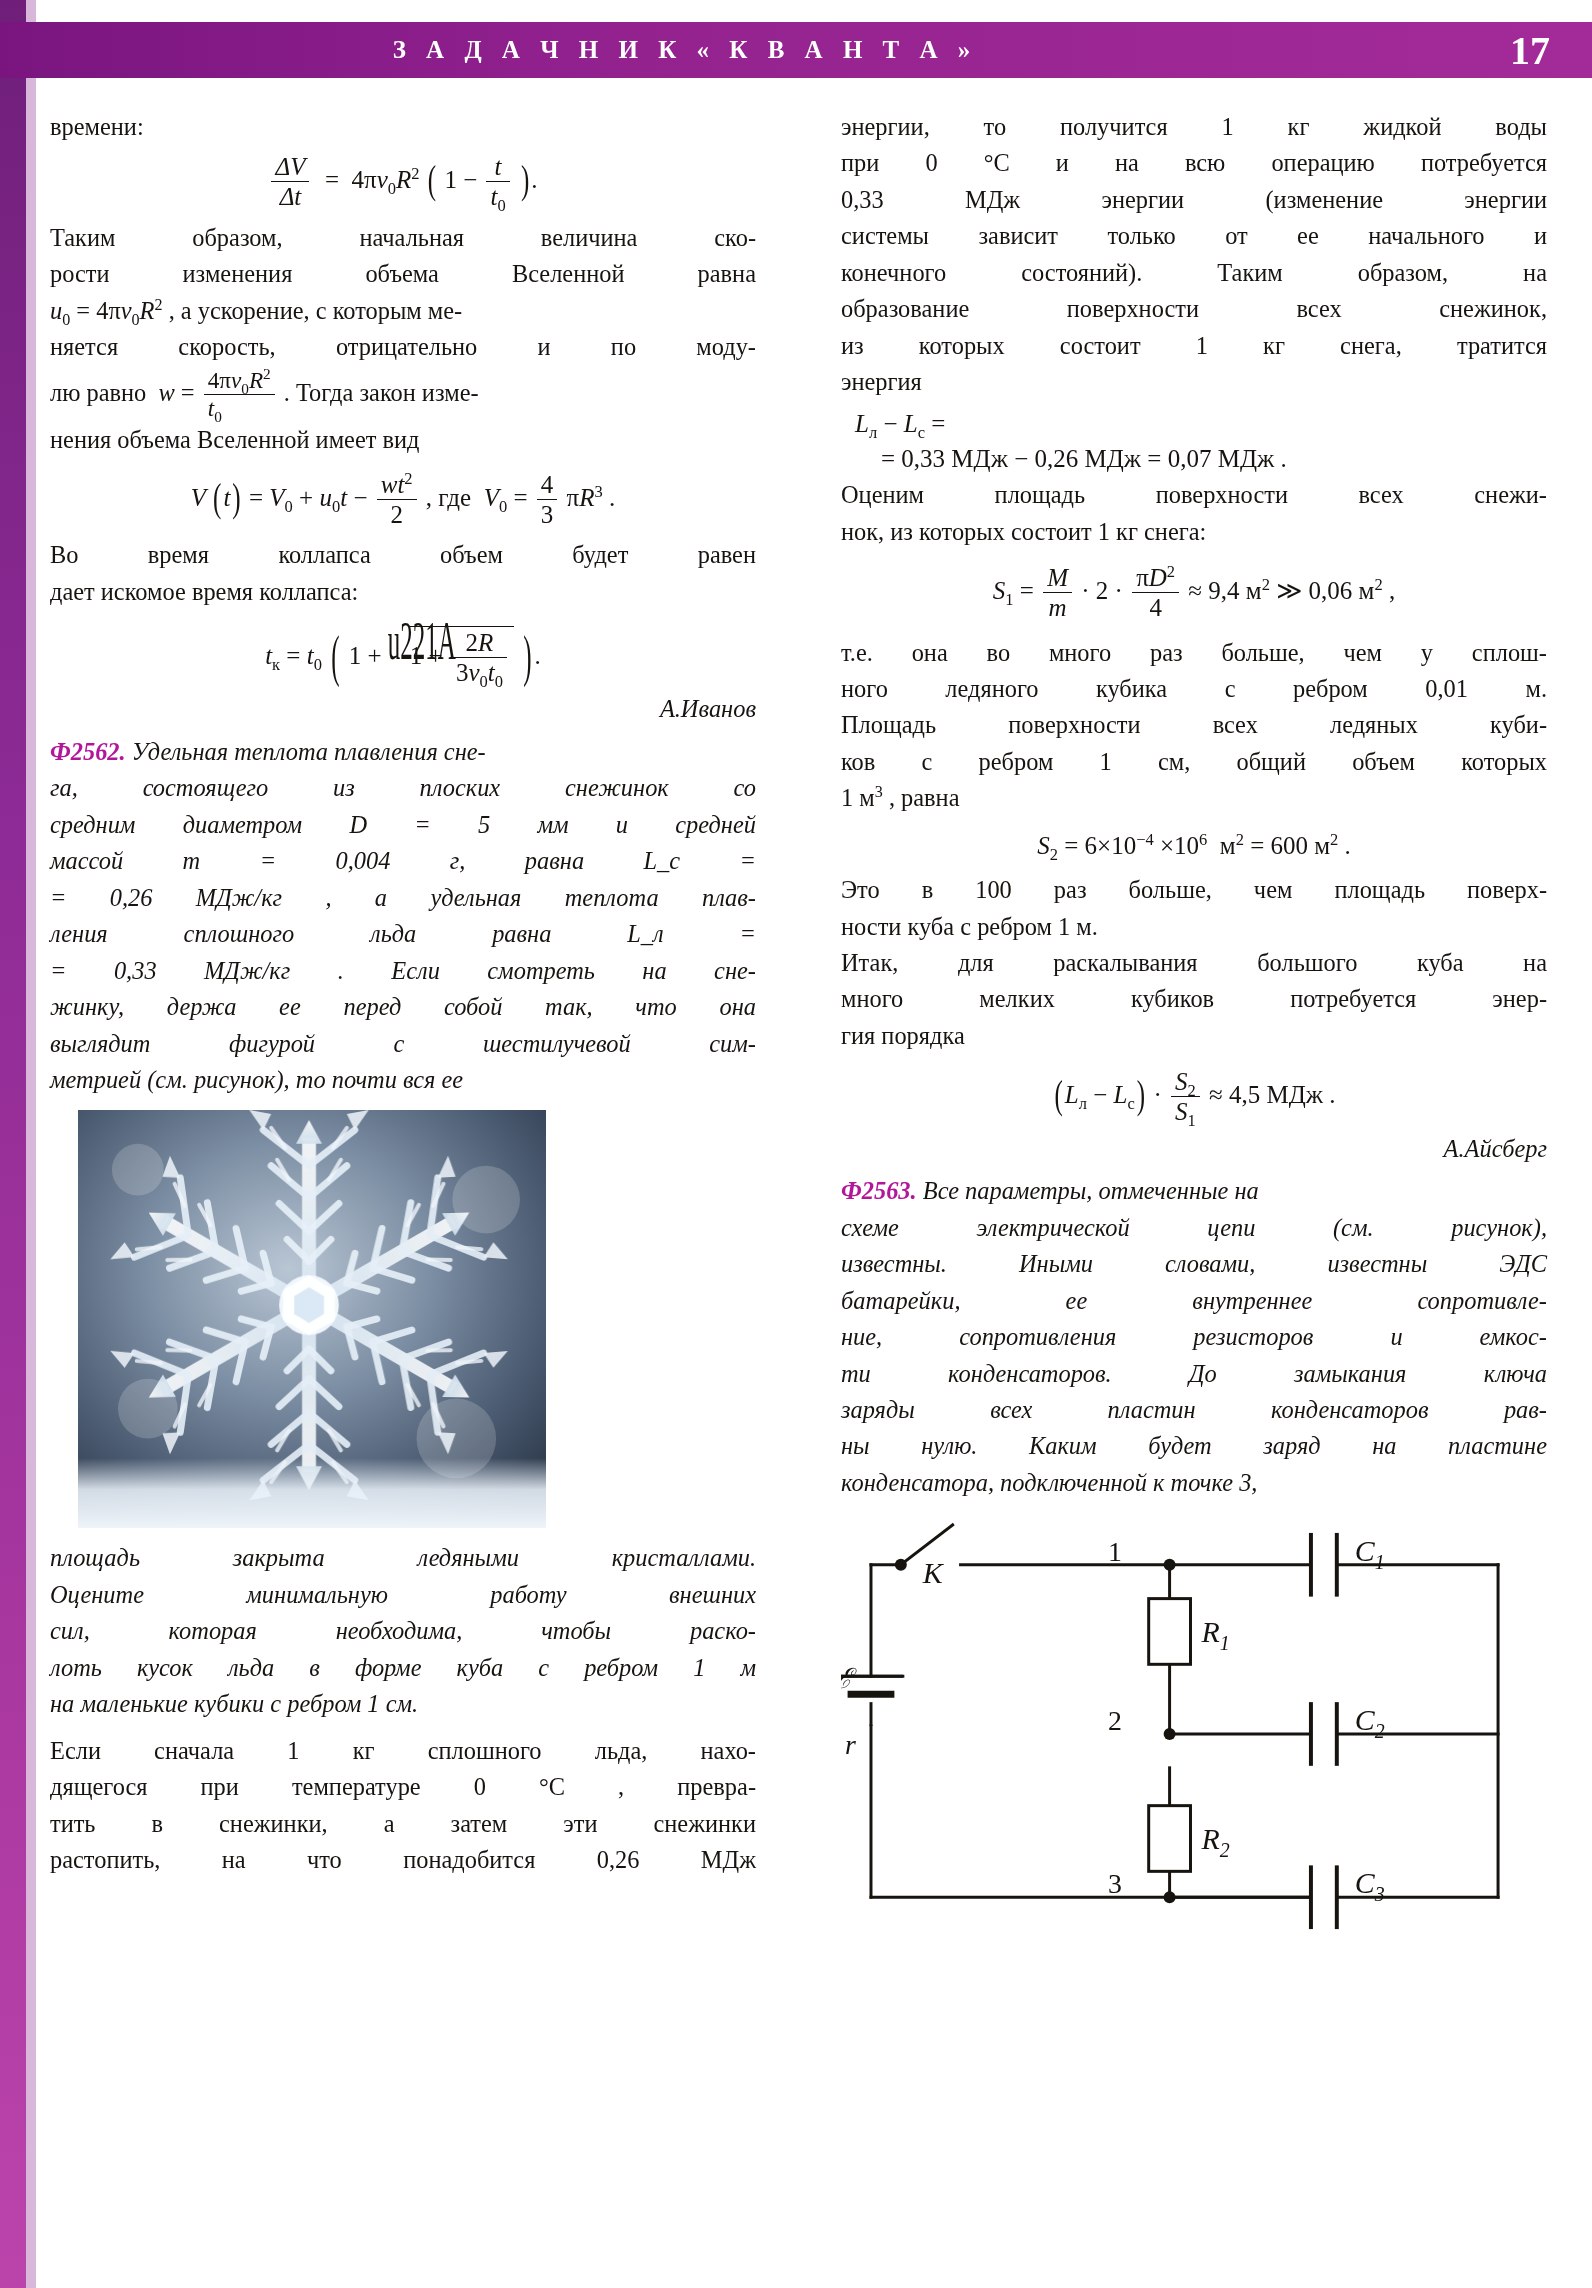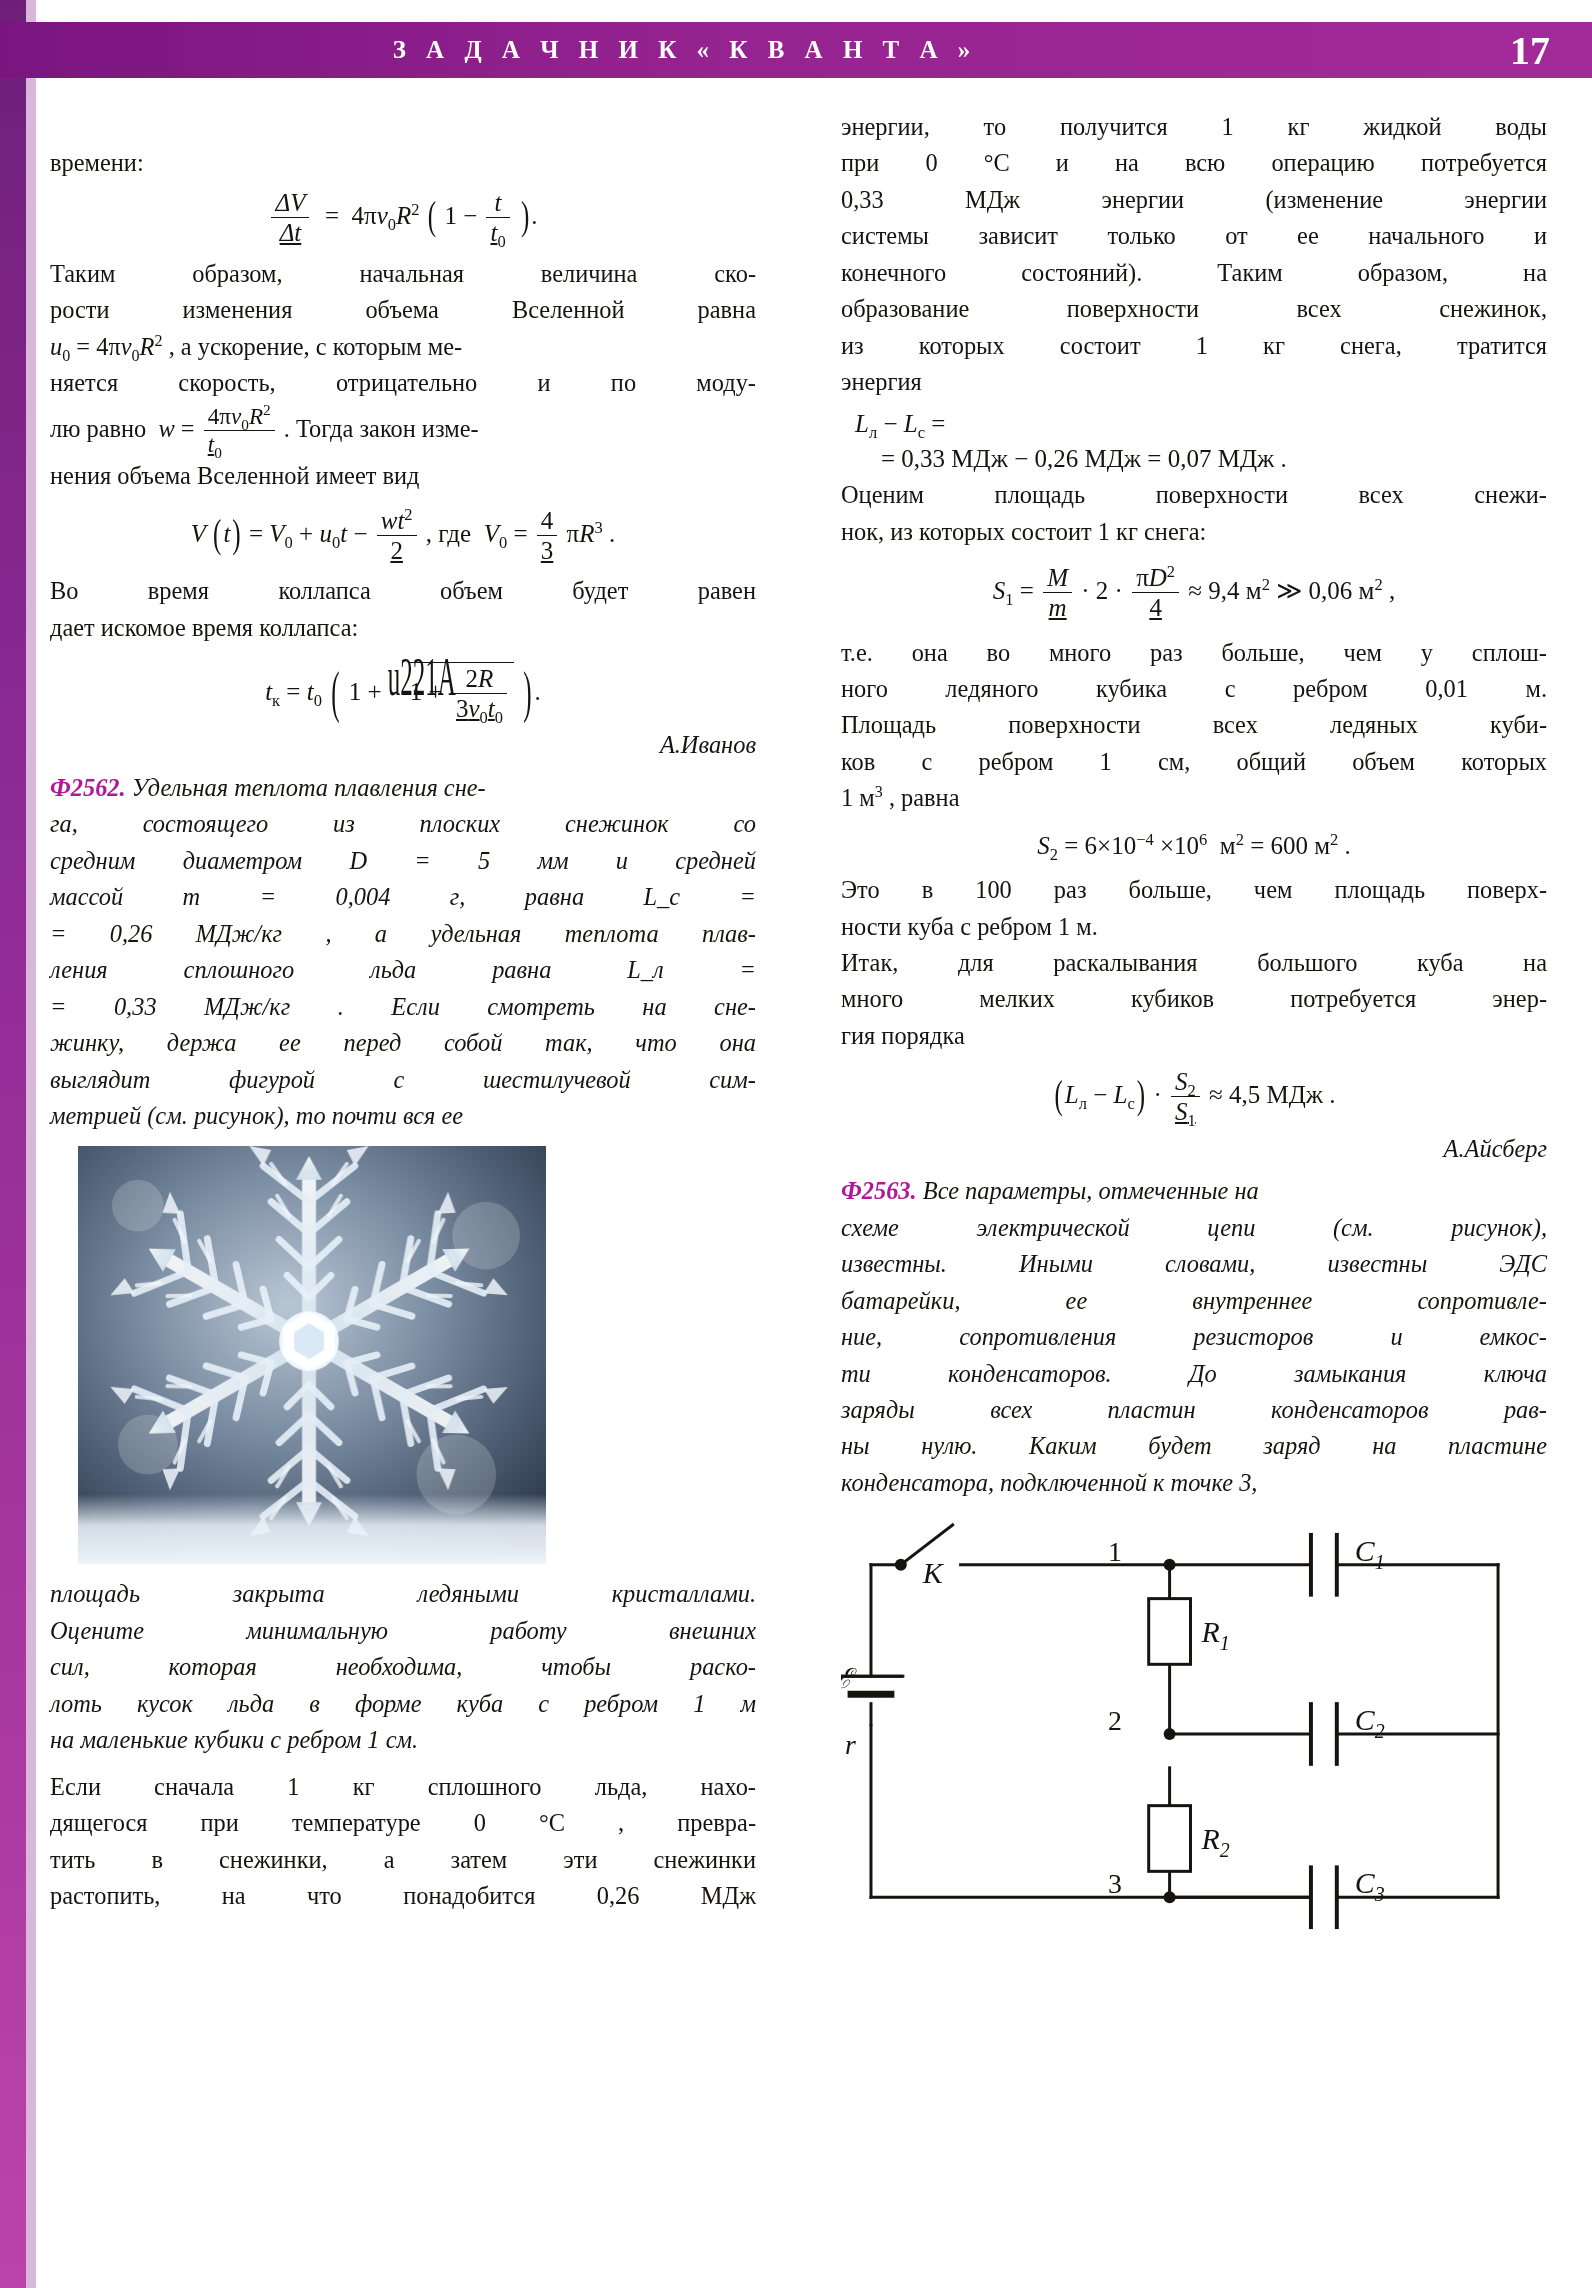--- a/index.html
+++ b/index.html
@@ -45,21 +45,21 @@
     line-height:54px;
   }
   
   .col{
     position:absolute;top:111px;width:706px;
     font-size:24.4px;
     line-height:1.33;
     color:#17130f;
     text-align:justify;
   }
-  .col-left{left:50px;margin-top:36px;}
+  .col-left{left:50px;}
   .col-right{left:841px;}
   p{margin:0 0 4px 0;text-indent:0;}
   .just{text-align:justify;text-align-last:justify;}
   .nojust{text-align:justify;text-align-last:left;}
   .eq{
     text-align:center;text-align-last:center;
     margin:10px 0 10px 0;
     font-size:25px;
   }
   .eq-left{
@@ -76,21 +76,21 @@
     margin-top:2px;margin-bottom:6px;
   }
   
   .mi{font-style:italic;}
   .frac{
     display:inline-block;vertical-align:middle;
     text-align:left;
     margin:0 3px;
   }
   .frac .num{display:block;padding:0 4px;border-bottom:1.6px solid #17130f;line-height:1.12;}
-  .frac .den{display:block;padding:0 4px;line-height:1.18;text-decoration:underline;}
+  .frac .den{display:block;padding:0 4px;line-height:1.18;}
   sup{font-size:0.66em;vertical-align:super;line-height:0;}
   sub{font-size:0.66em;vertical-align:sub;line-height:0;}
   .big-paren{
     font-size:1.0em;
     display:inline-block;
     transform:scaleY(2.3);
     transform-origin:center;
     margin:0 3px;
   }
   .paren-lg{

